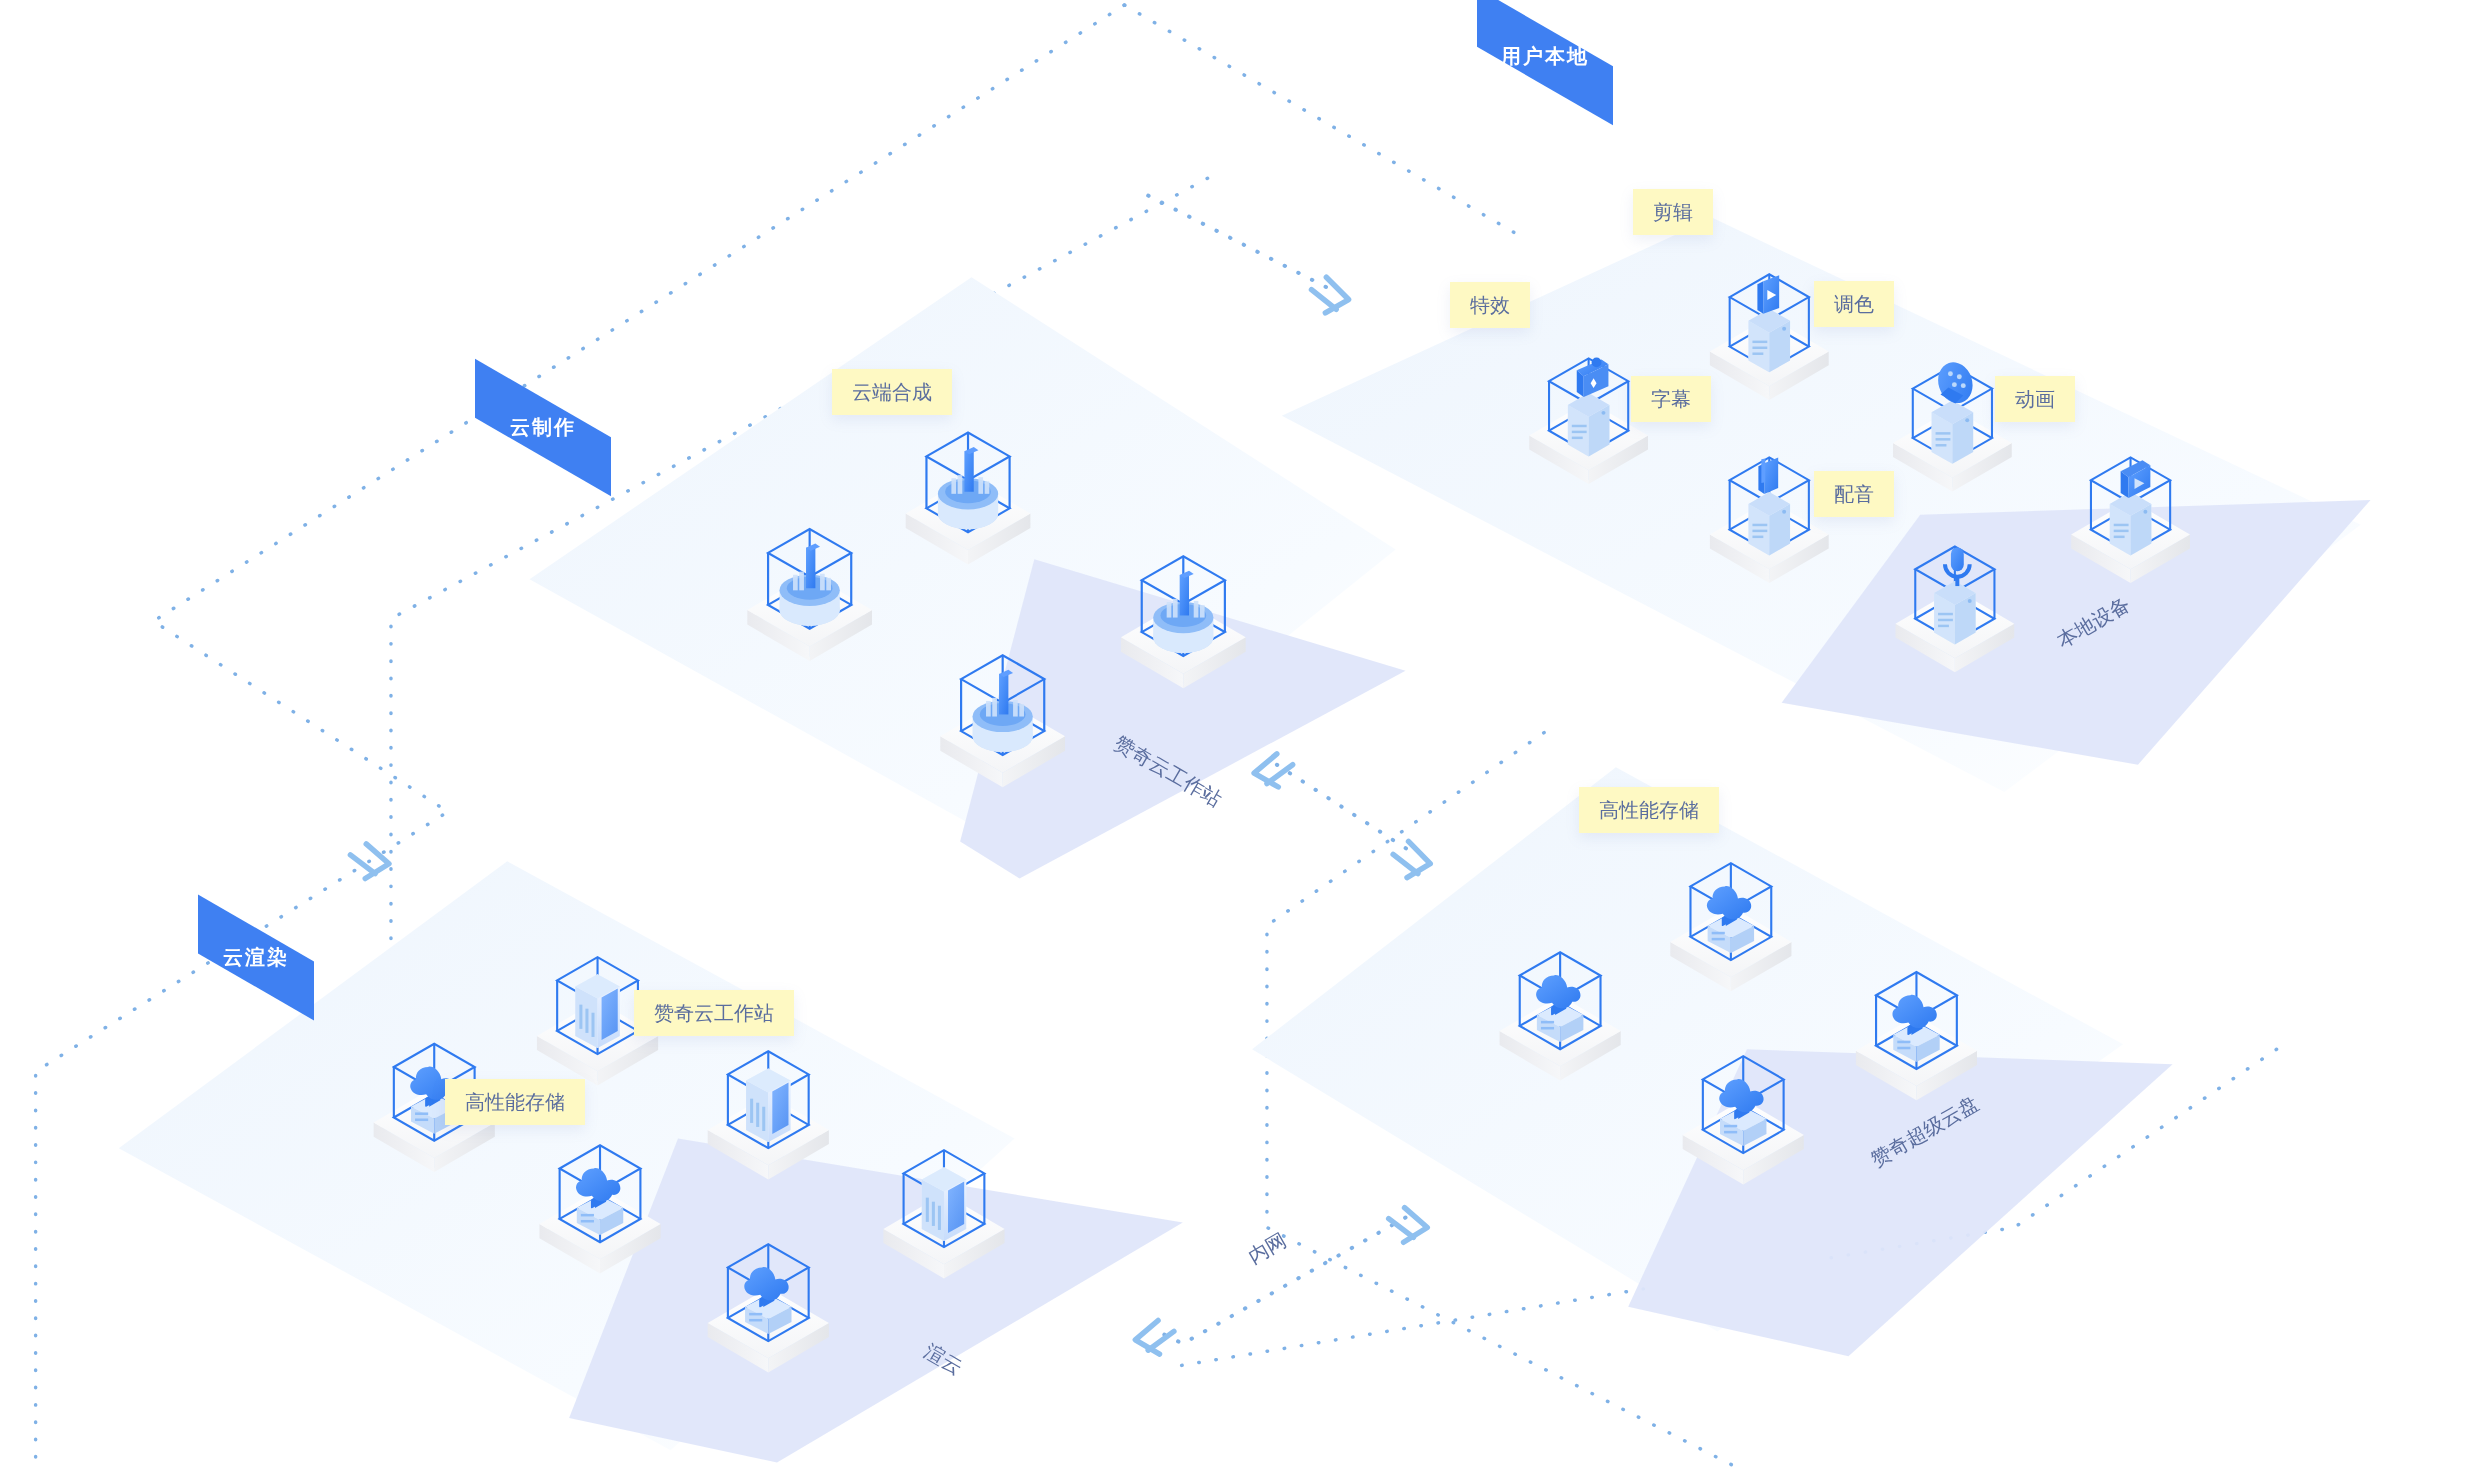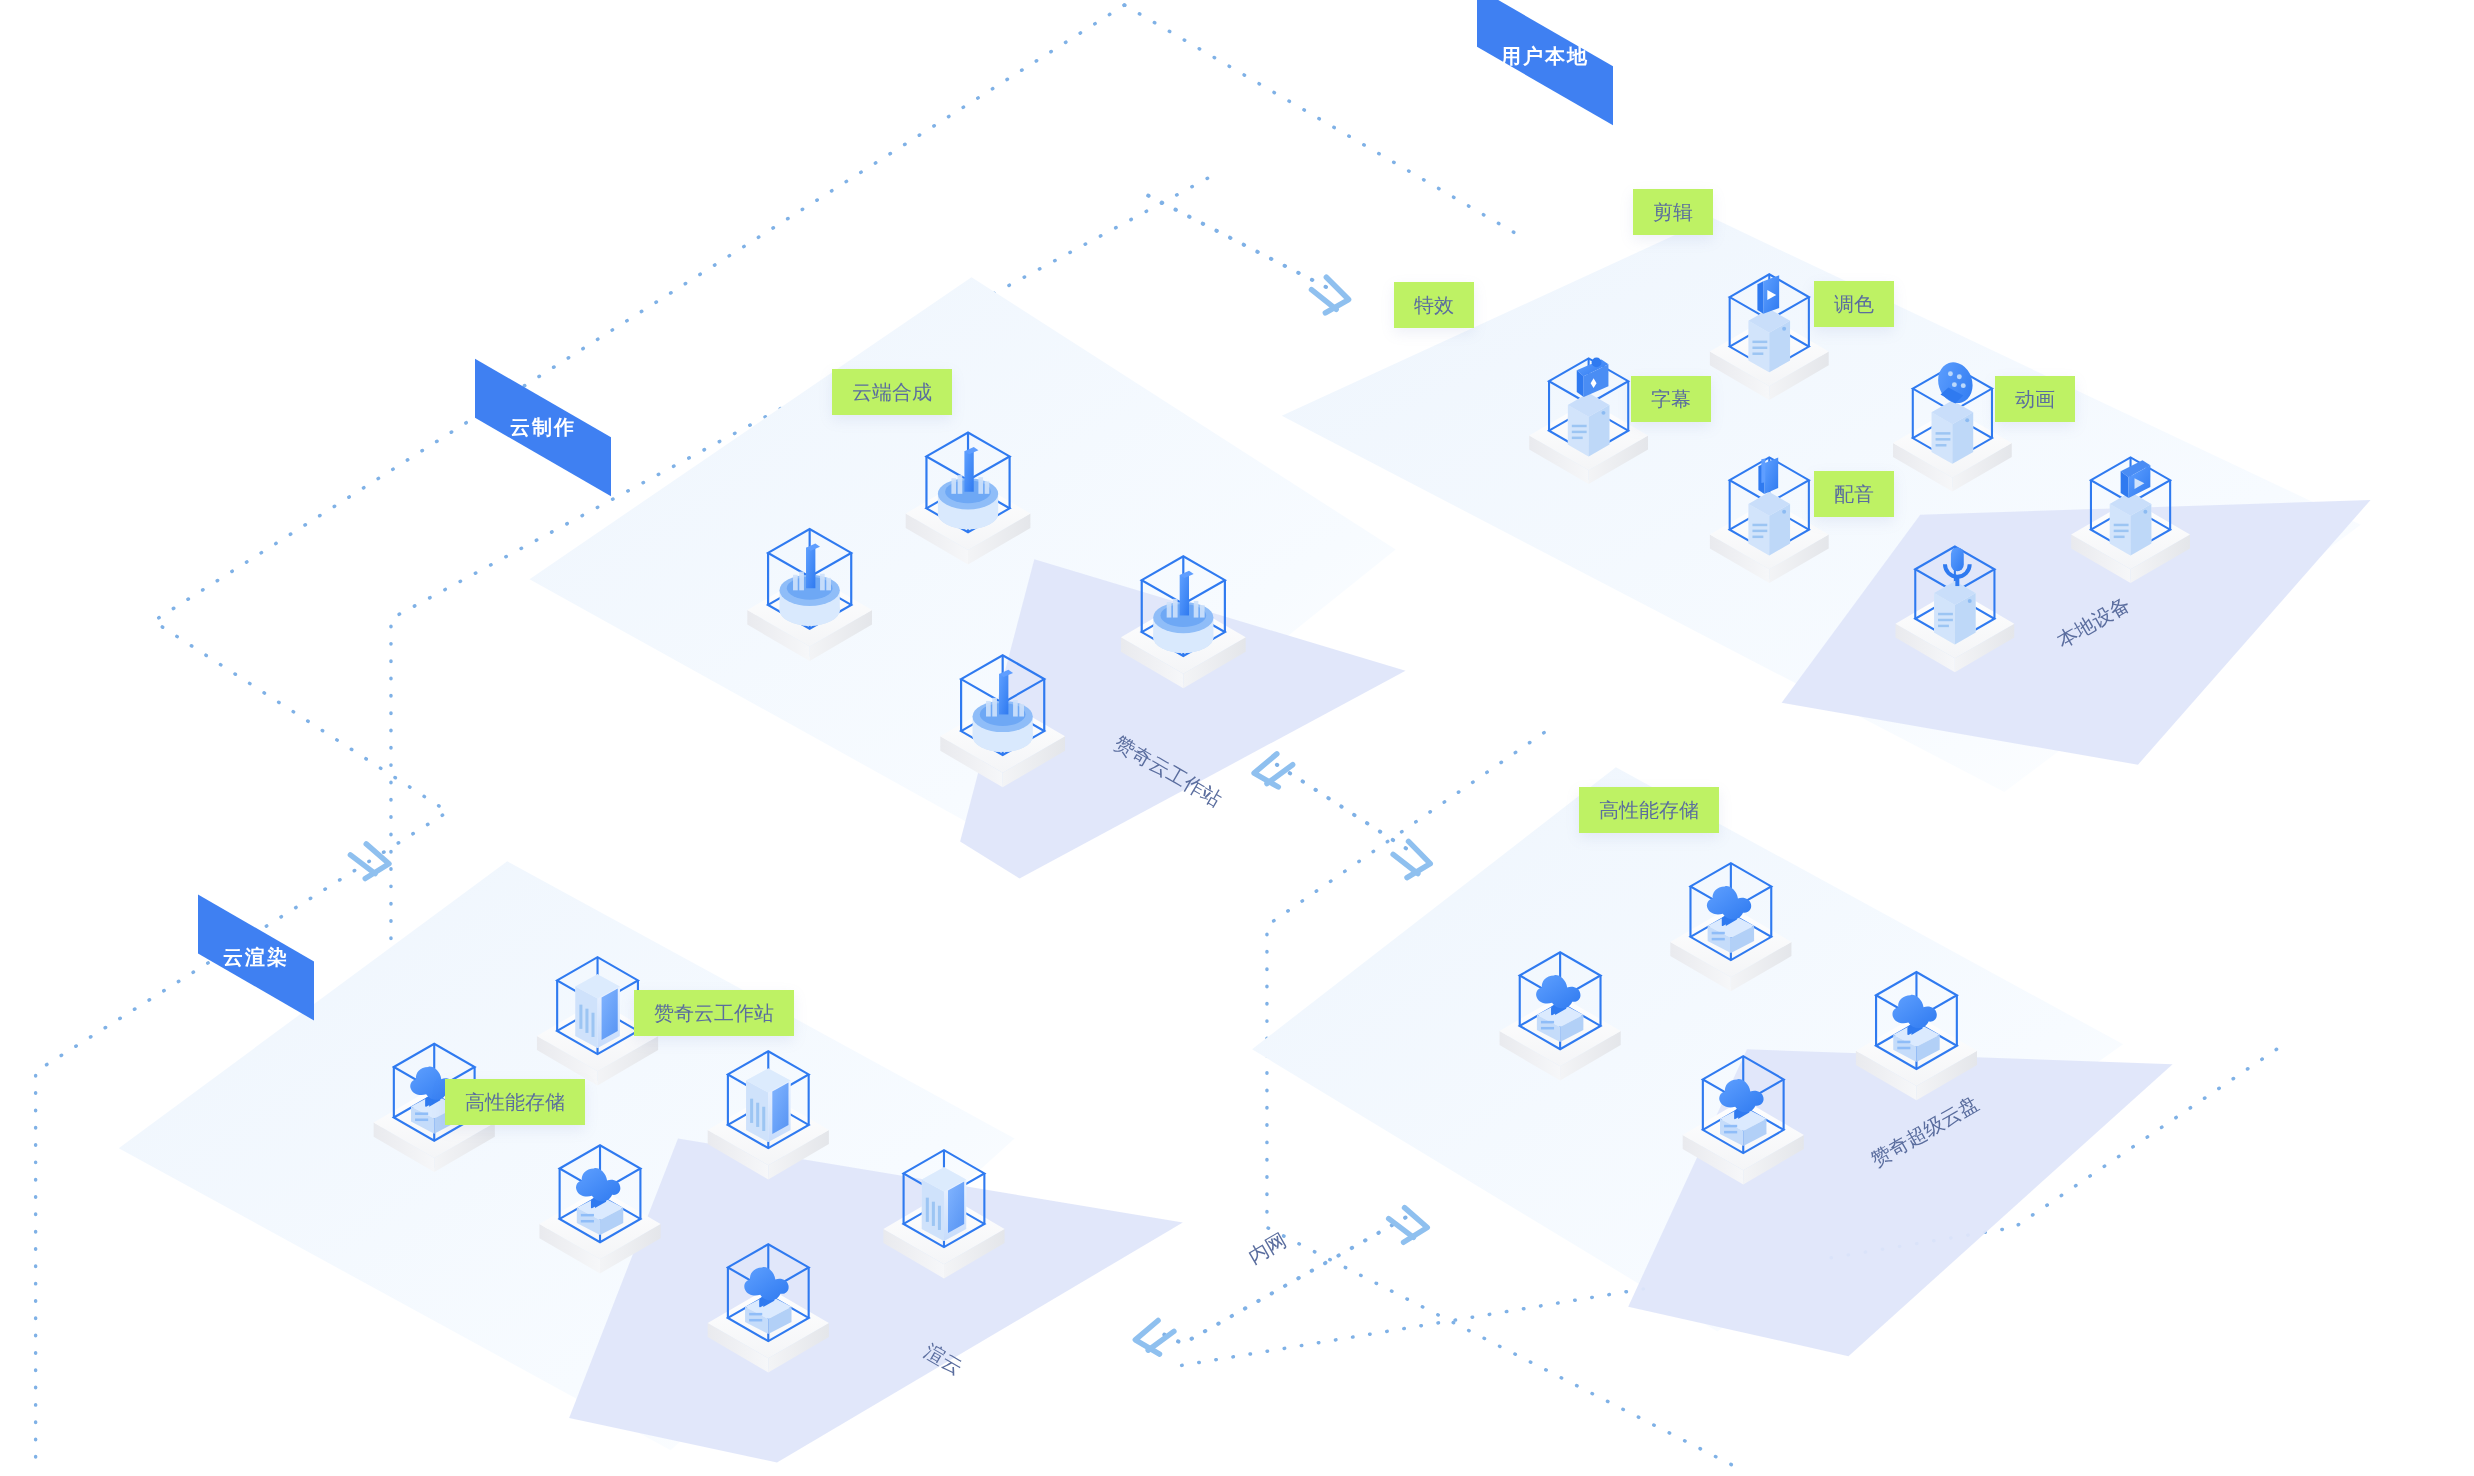--- a/index.html
+++ b/index.html
@@ -1,21 +1,21 @@
 <!DOCTYPE html>
 <html style="font-size:8px"><head>
 <meta charset="utf-8">
 <style>
   html,body{margin:0;padding:0;background:#ffffff;}
   body{width:2475px;height:1477px;position:relative;overflow:hidden;
        font-family:"Liberation Sans","DejaVu Sans",sans-serif;}
   #stage{position:absolute;inset:0;width:2475px;height:1477px;}
   svg.layer{position:absolute;left:0;top:0;width:2475px;height:1477px;overflow:visible;}
 
-  .label-box{position:absolute;background:#bef264;color:#5a6d9e;
+  .label-box{position:absolute;background:#fef9c3;color:#5a6d9e;
       font-size:20px;line-height:1;display:flex;align-items:center;justify-content:center;
       padding:13px 20px;white-space:nowrap;
       box-shadow:0 5px 13px rgba(120,140,190,.13);}
   .zone-badge{position:absolute;color:#fff;font-size:20px;font-weight:700;
       letter-spacing:2px;white-space:nowrap;display:flex;align-items:center;
       justify-content:center;background:#3f80f2;}
   .ribbon-text{position:absolute;color:#5a6d9e;font-size:20px;white-space:nowrap;
       transform-origin:left center;}
 </style>
 </head>
@@ -360,21 +360,21 @@
   <div class="ribbon-text" style="left:1250px;top:1245px;transform:rotate(-30deg);">内网</div>
 
   <div class="label-box" style="left:832px;top:369px;text-align:center;">
     <span>云端合成</span>
   </div>
 
   <div class="label-box" style="left:1633px;top:189px;">
     <span>剪辑</span>
   </div>
 
-  <div class="label-box" style="left:1394px;top:282px;font-family:Liberation Serif, serif;">
+  <div class="label-box" style="left:1450px;top:282px;font-family:Liberation Serif, serif;">
     <span>特效</span>
   </div>
 
   <div class="label-box" style="left:1814px;top:281px;">
     <span>调色</span>
   </div>
 
   <div class="label-box" style="left:1631px;top:376px;text-align:right;">
     <span>字幕</span>
   </div>

